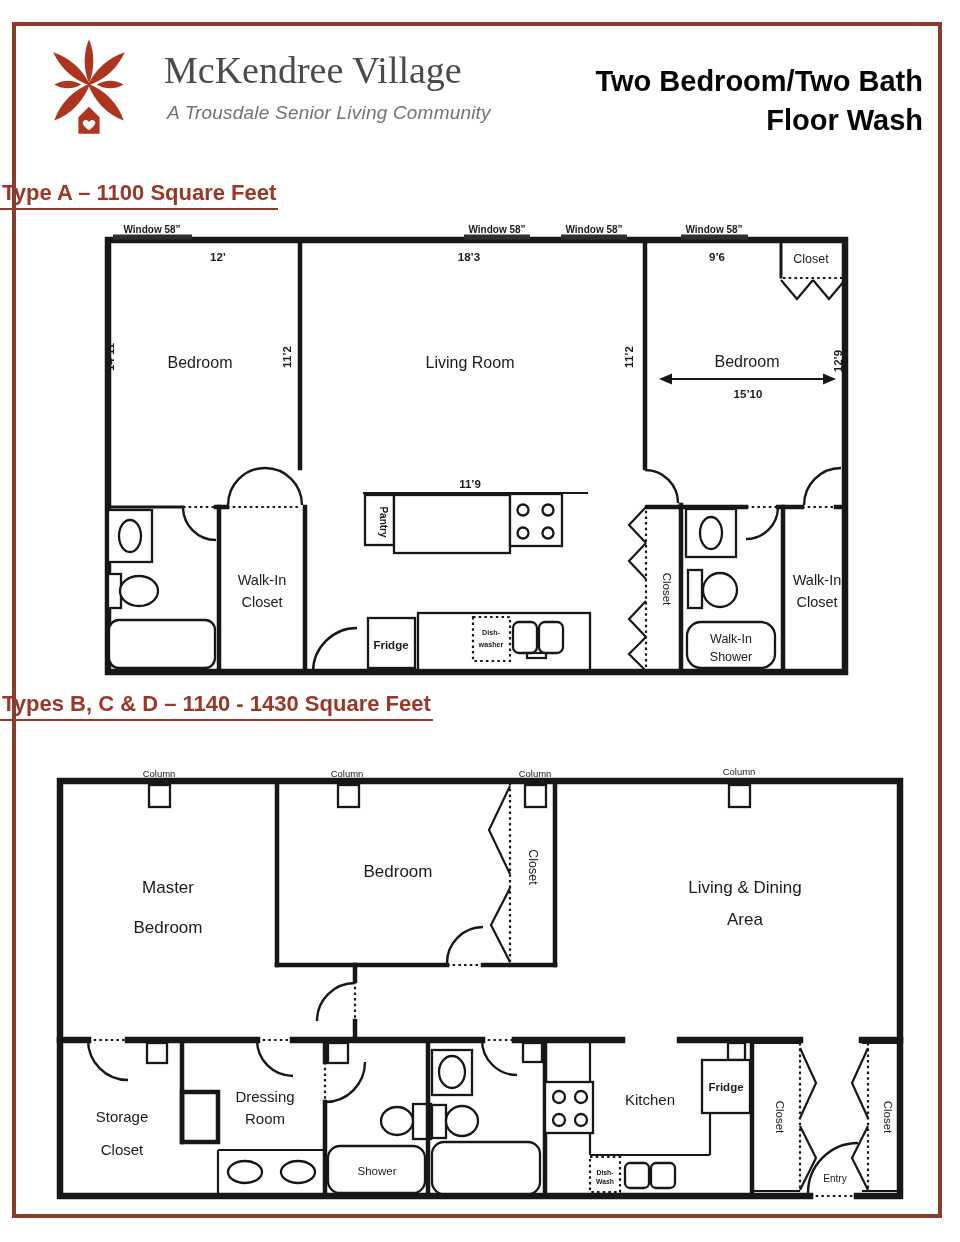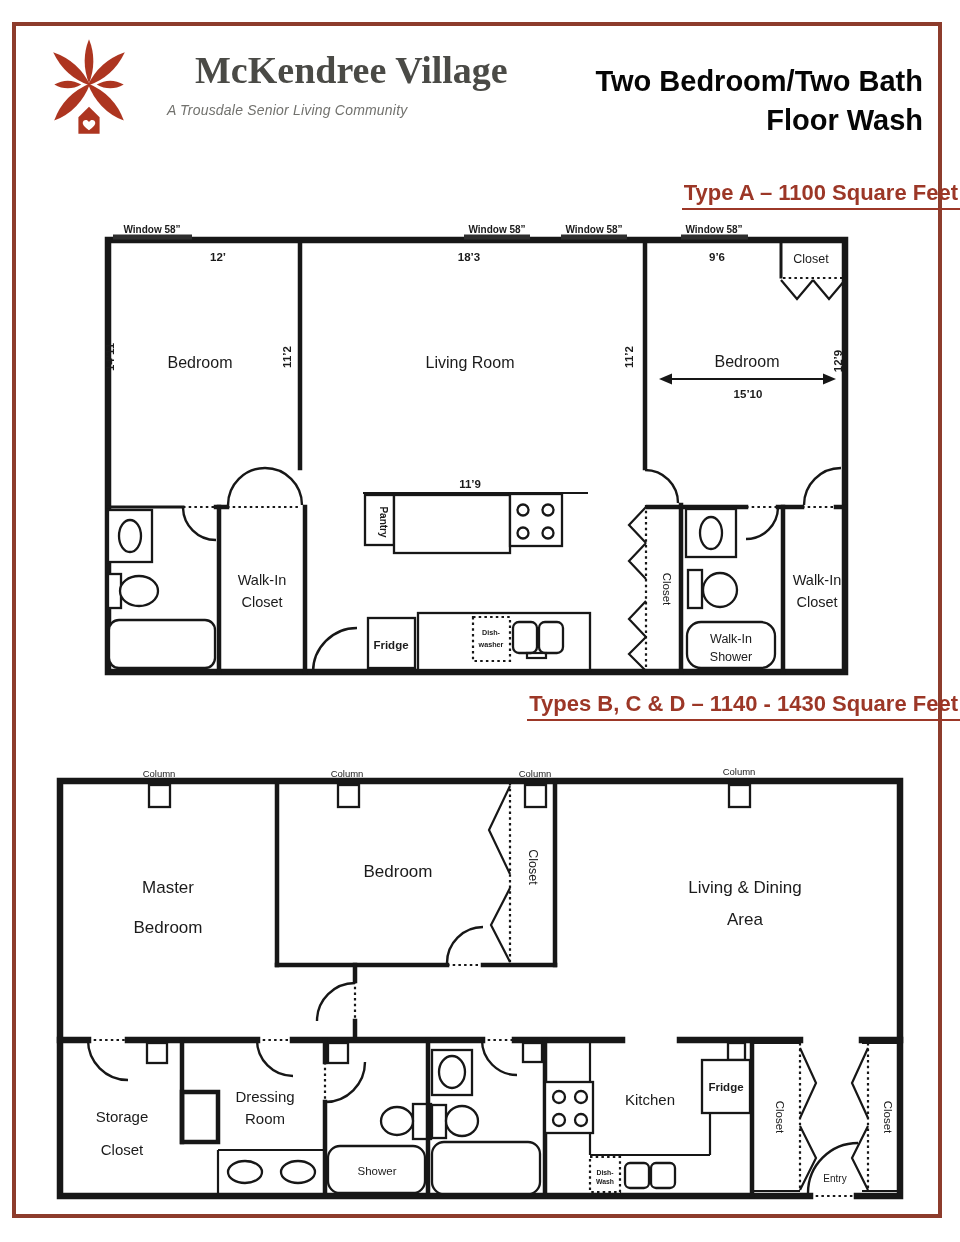--- a/index.html
+++ b/index.html
@@ -2,26 +2,26 @@
 <html><head>
 <meta charset="utf-8">
 <style>
   html,body{margin:0;padding:0;background:#ffffff;}
   .canvas{position:relative;width:960px;height:1242px;background:#fff;overflow:hidden;
           font-family:"Liberation Sans",sans-serif;color:#1b1b1b;}
   .page-frame{position:absolute;left:12px;top:22px;width:922px;height:1188px;
               border:4px solid #8d3c2c;background:#fff;}
   .logo{position:absolute;left:36px;top:34px;width:106px;height:102px;}
   .brand-name{position:absolute;left:164px;top:48px;width:400px;
-              font-family:"Liberation Serif",serif;font-size:38px;font-weight:700;color:#4a4a46;margin-left:31px;}
+              font-family:"Liberation Serif",serif;font-size:38px;font-weight:400;color:#4a4a46;}
   .tagline{position:absolute;left:167px;top:102px;width:360px;
-           font-style:italic;font-size:14px;color:#72726e;letter-spacing:.2px;}
+           font-style:italic;font-size:19px;color:#72726e;letter-spacing:.2px;}
   .doc-title{position:absolute;left:545px;top:62px;width:378px;text-align:right;
              font-size:29px;font-weight:800;color:#060606;line-height:39px;}
-  .plan-title{position:absolute;left:0;width:960px;text-align:right;
+  .plan-title{position:absolute;left:0;width:960px;text-align:left;
               font-size:22px;font-weight:700;color:#9c3727;}
   .plan-title span{display:inline-block;border-bottom:2.5px solid #9c3727;padding:0 2px 2px 2px;}
   #title-a{top:180px;}
   #title-b{top:691px;}
   svg.overlay{position:absolute;left:0;top:0;}
   
   .ow{stroke:#171717;stroke-width:6.5;fill:none;stroke-linecap:square;}
   .iw{stroke:#171717;stroke-width:4.5;fill:none;stroke-linecap:square;}
   .tw{stroke:#171717;stroke-width:3;fill:none;stroke-linecap:square;}
   .fx{stroke:#171717;stroke-width:2.3;fill:#ffffff;}

